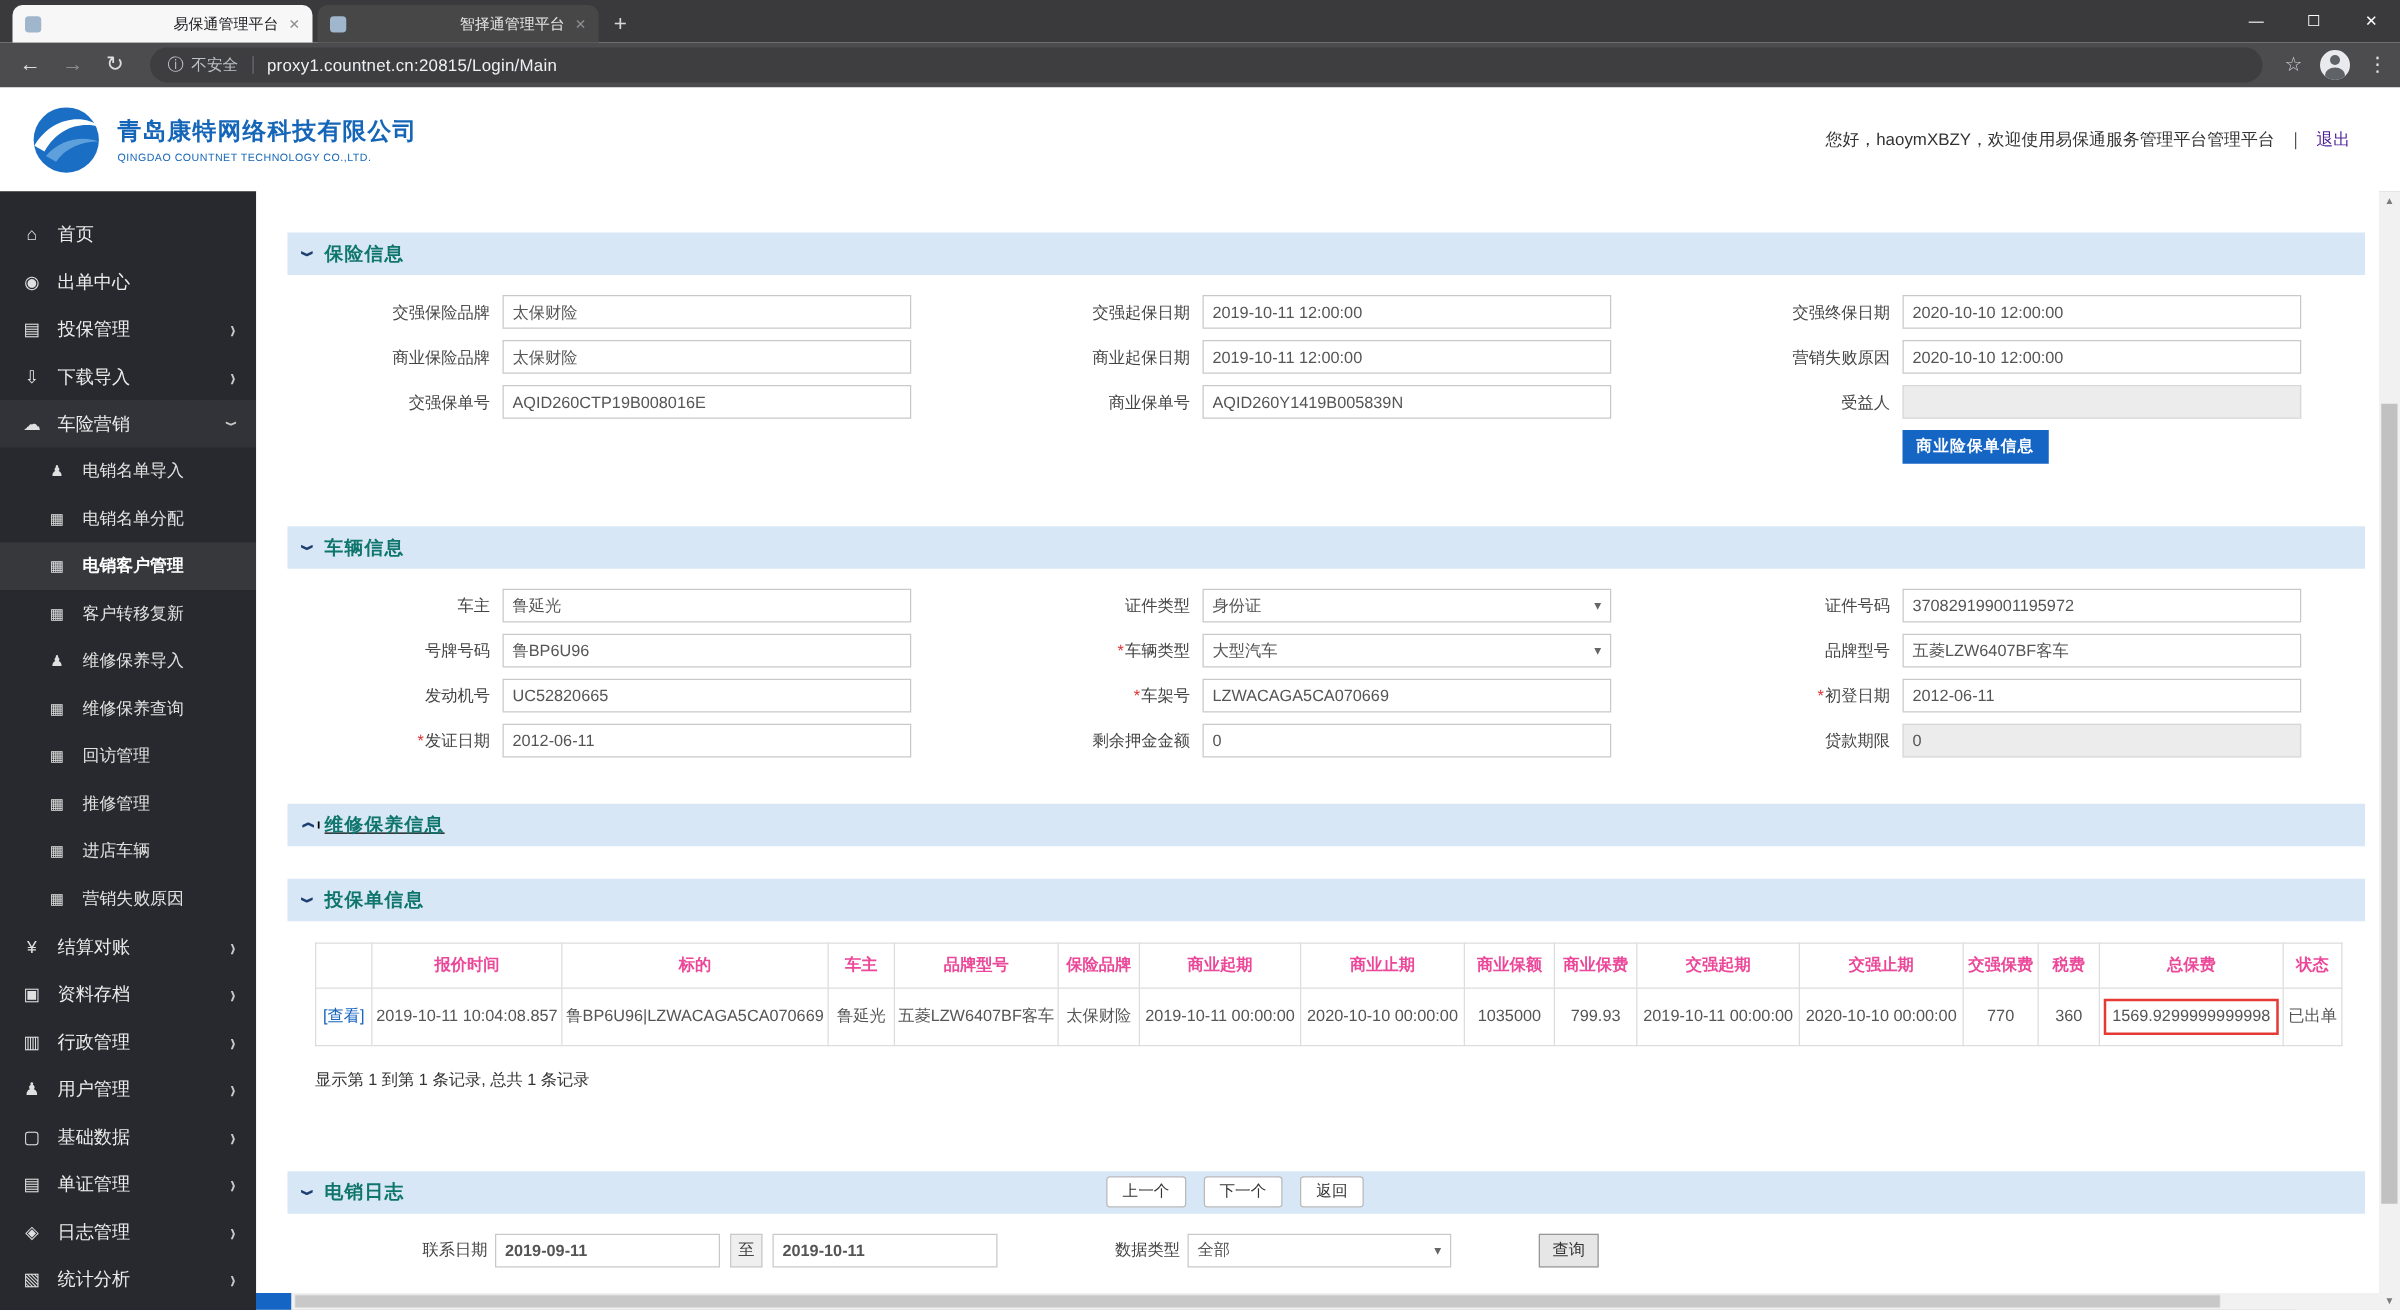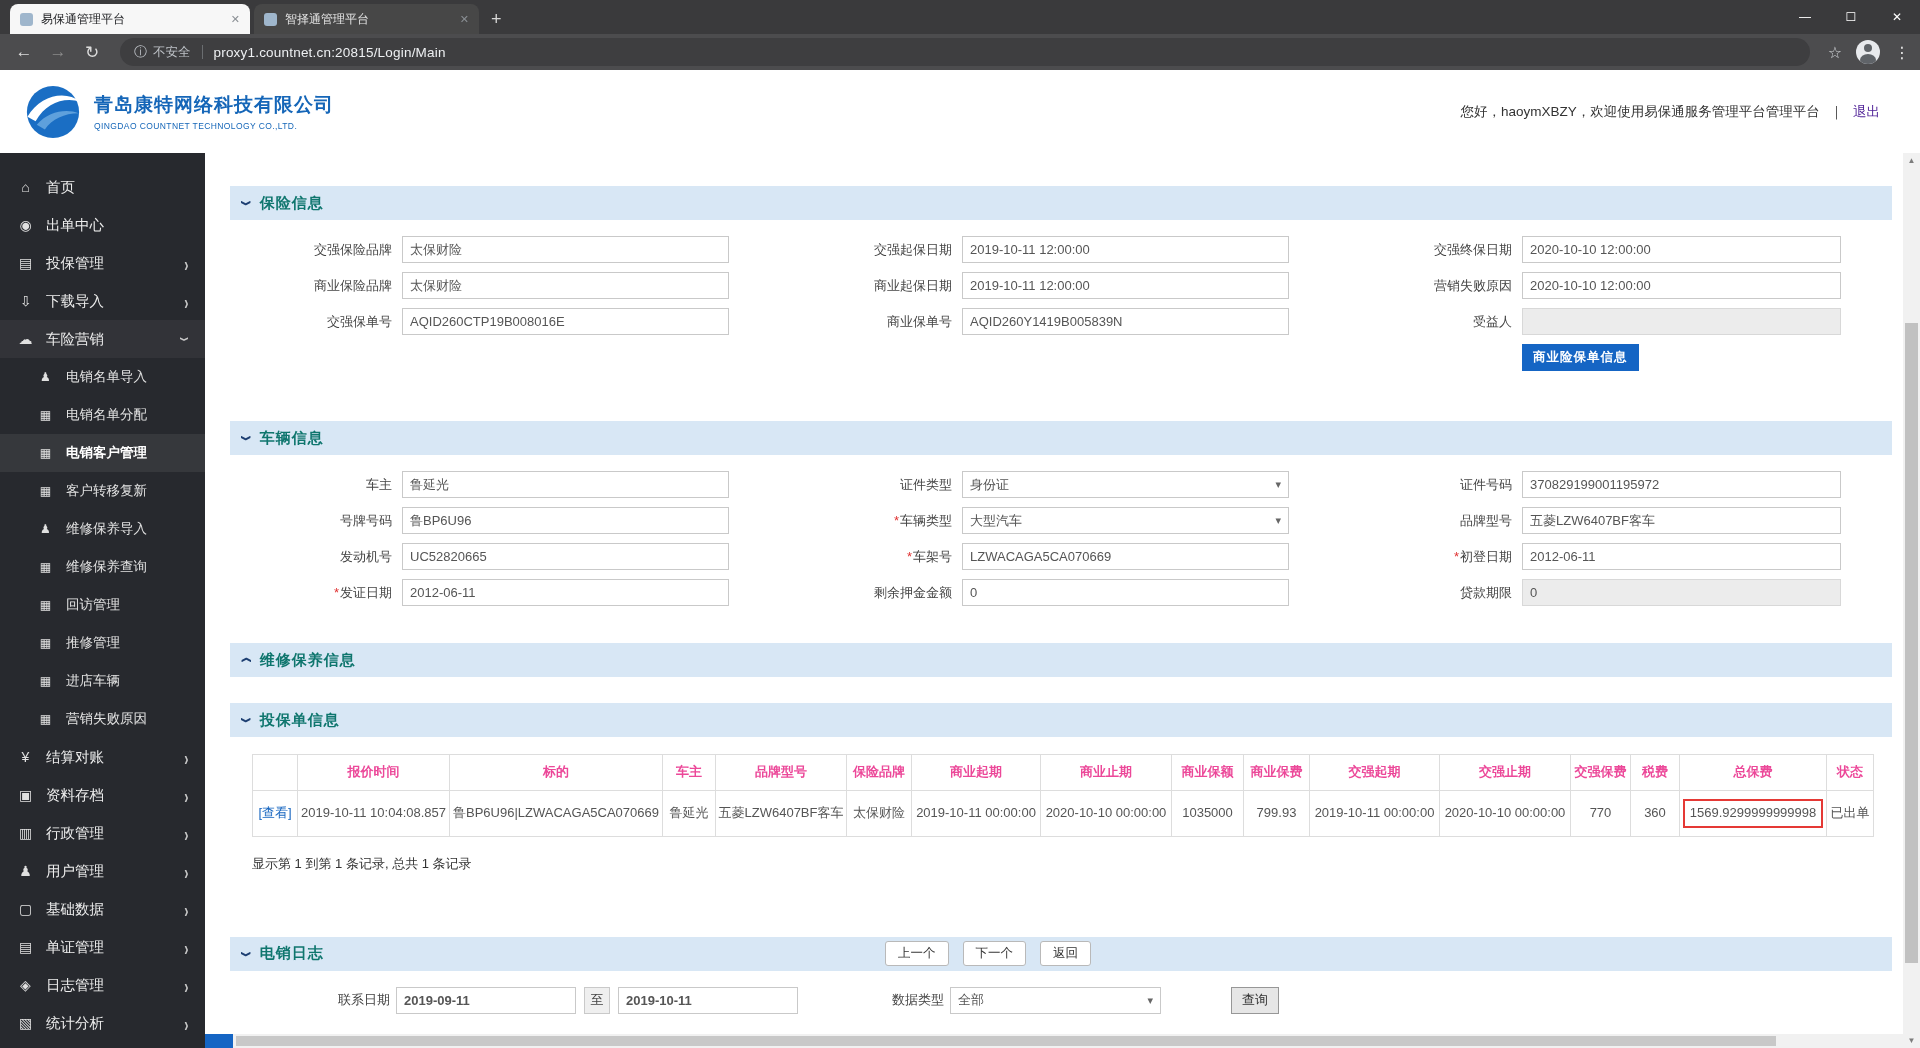--- a/index.html
+++ b/index.html
@@ -6,21 +6,21 @@
   html,body { width:1920px; height:1048px; overflow:hidden;
     font-family:"Liberation Sans","DejaVu Sans",sans-serif; background:#fff; }
 
   
   .tabbar { height:34px; background:#3a3a3c; display:flex; align-items:flex-end; position:relative; }
   .tab { height:30px; display:flex; align-items:center; padding:0 10px; font-size:12px; gap:8px;
          border-top-left-radius:8px; border-top-right-radius:8px; cursor:pointer; }
   .tab.active { background:#f7f7f7; color:#202124; width:240px; margin-left:10px; }
   .tab.inactive { background:#474747; color:#e4e4e4; width:225px; margin-left:4px; }
   .tab .fav { width:13px; height:13px; border-radius:3px; background:#9fb6cc; flex:none; }
-  .tab .t-title { flex:1; overflow:hidden; white-space:nowrap; text-overflow:ellipsis; }
+  .tab .t-title { flex:1; overflow:hidden; white-space:nowrap; text-overflow:ellipsis;text-align:right; }
   .tab .t-close { color:#8a8f94; font-size:11px; }
   .newtab { color:#d7d7d7; font-size:18px; margin:0 0 4px 12px; cursor:pointer; }
   .wincontrols { position:absolute; right:0; top:0; height:34px; display:flex; }
   .winbtn { width:46px; height:34px; display:flex; align-items:center; justify-content:center;
             color:#fff; font-size:12px; cursor:pointer; }
 
   .toolbar { height:36px; background:#4c4c4e; display:flex; align-items:center; padding:0 10px; gap:6px; }
   .navico { color:#dcdcdc; font-size:17px; width:28px; text-align:center; cursor:pointer; }
   .navico.disabled { color:#8b8b8b; }
   .omnibox { flex:1; height:28px; background:#3e3e40; border-radius:14px; display:flex;
@@ -78,21 +78,21 @@
   .finput:disabled { background:#ececec; border-color:#d8d8d8; }
   .fselect { height:27px; border:1px solid #c9c9c9; display:flex; align-items:center;
              justify-content:space-between; padding:0 7px; font-size:13px; color:#555;
              background:#fff; cursor:pointer; }
   .fselect .arr { color:#666; font-size:11px; }
   .blue-btn { height:27px; background:#1565c4; color:#fff; border:none; font-size:12.5px;
               font-weight:bold; padding:0 11px; cursor:pointer; font-family:inherit; letter-spacing:1px; }
 
   .sec-insurance { margin-top:33px; }
   .sec-vehicle { margin-top:50px; }
-  .sec-maintenance { margin-top:37px; }
+  .sec-maintenance { margin-top:37px;text-decoration:underline; }
   .sec-policy { margin-top:26px; }
   .sec-telelog { margin-top:64px; }
 
   table.policy { border-collapse:collapse; table-layout:fixed; width:1621px; margin:17px 0 0 22px; font-size:13px; }
   table.policy th, table.policy td { border:1px solid #ddd; text-align:center; vertical-align:middle;
     padding:8px 2px; word-break:break-all; line-height:1.45; }
   table.policy th { font-weight:bold; color:#ec4899; }
   table.policy td { color:#555; }
   .view-link { color:#1766c0; cursor:pointer; }
   .redbox { display:inline-block; border:2px solid #e53935; padding:3px 5px; }

